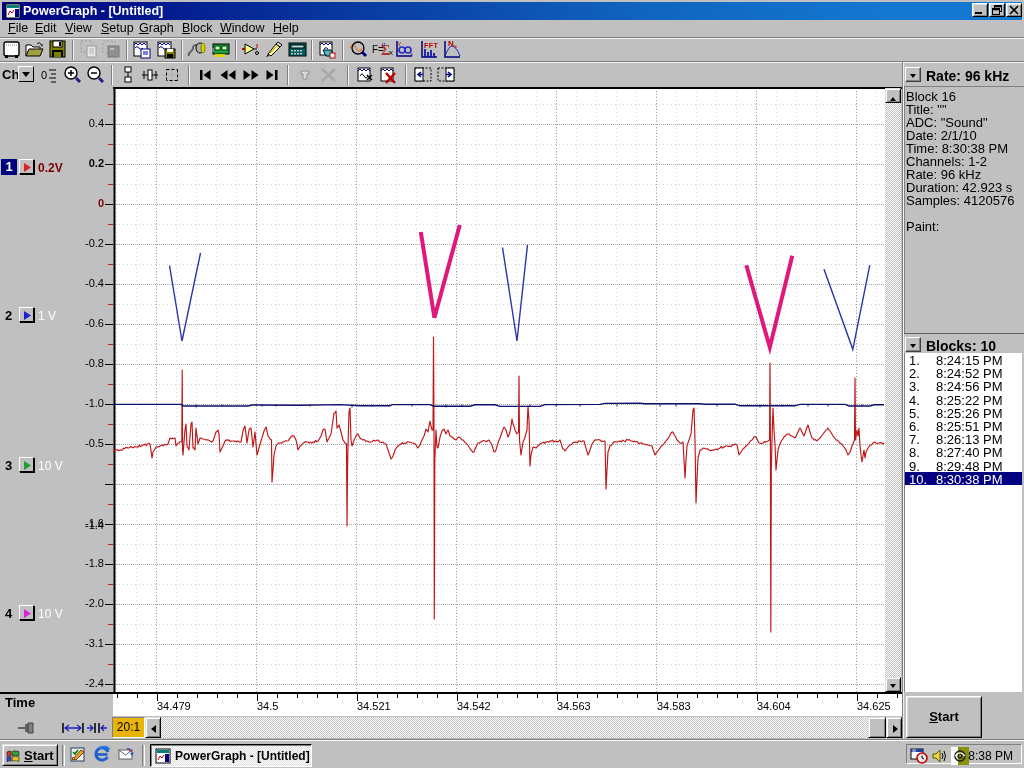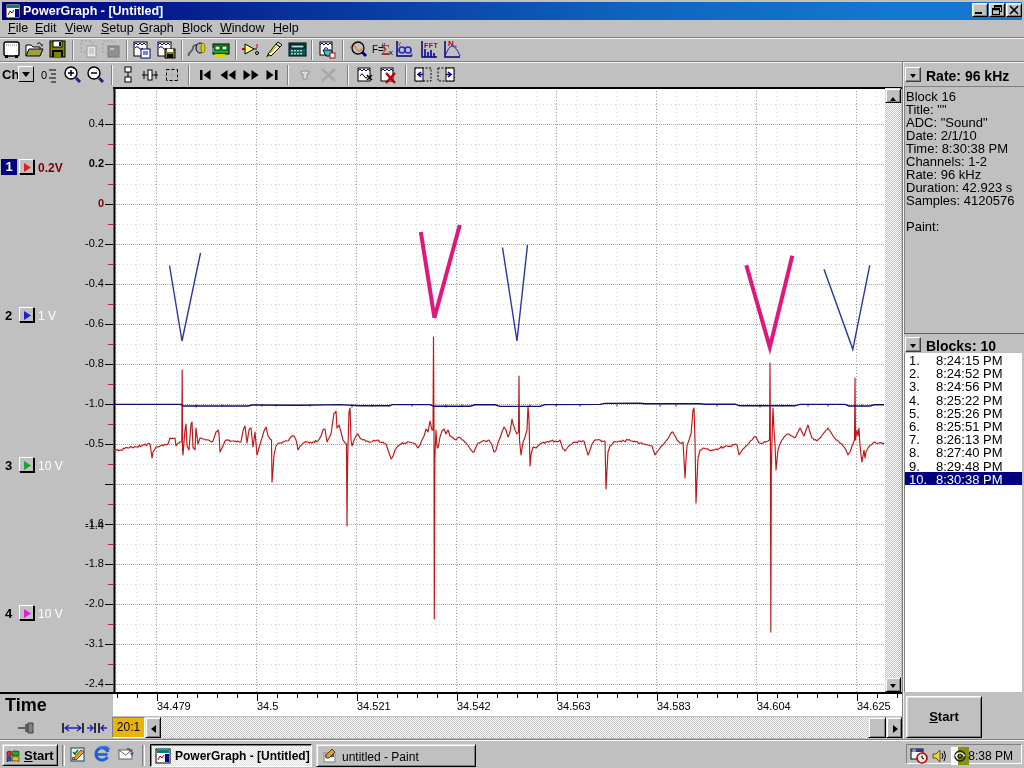--- a/index.html
+++ b/index.html
@@ -551,21 +551,21 @@
 <div class="ttick" style="left:783.5px;height:4px"></div>
 <span class="tlab" style="left:44px">34.479</span>
 <span class="tlab" style="left:144px">34.5</span>
 <span class="tlab" style="left:244px">34.521</span>
 <span class="tlab" style="left:344px">34.542</span>
 <span class="tlab" style="left:444px">34.563</span>
 <span class="tlab" style="left:544px">34.583</span>
 <span class="tlab" style="left:644px">34.604</span>
 <span class="tlab" style="left:744px">34.625</span>
 </div>
-<span class="abs" style="left:5px;top:695px;font-size:18px;font-weight:bold">Time</span>
+<span class="abs" style="left:5px;top:695px;font-size:13px;font-weight:bold">Time</span>
 <svg class="abs" style="left:17px;top:721px" width="20" height="14" viewBox="0 0 20 14">
     <line x1="1" y1="7" x2="8" y2="7" stroke="#404040" stroke-width="1.5"></line>
     <rect x="8" y="3" width="3" height="8" fill="#606060"></rect>
     <path d="M11 2 L16 2 L16 12 L11 12 Z" fill="#808080" stroke="#404040"></path>
   </svg>
 <svg class="abs" style="left:62px;top:722px" width="22" height="12" viewBox="0 0 22 12">
     <line x1="1" y1="1" x2="1" y2="11" stroke="#000" stroke-width="1.5"></line>
     <line x1="21" y1="1" x2="21" y2="11" stroke="#000" stroke-width="1.5"></line>
     <path d="M3 6 h16 M7 3 l-4 3 l4 3 M15 3 l4 3 l-4 3" fill="none" stroke="#2020c0" stroke-width="1.3"></path>
   </svg>
@@ -618,29 +618,20 @@
  <div class="taskdiv" style="left:142px"></div>
  <div class="abs" style="left:150px;top:3px;width:162px;height:23px;background-image:conic-gradient(#fff 25%,#dcdcdc 0 50%,#fff 0 75%,#dcdcdc 0);background-size:2px 2px;border:1px solid;border-color:#000 #fff #fff #000;box-shadow:inset 1px 1px 0 #808080">
   <svg style="position:absolute;left:4px;top:3px" width="16" height="16" viewBox="0 0 16 16">
         <rect x="1" y="1" width="14" height="14" fill="#fff" stroke="#000"></rect>
         <rect x="2" y="2" width="12" height="3" fill="#00807f"></rect>
         <rect x="10" y="6" width="4" height="8" fill="#000080"></rect>
         <path d="M3 12 L5 8 L7 10 L9 7" stroke="#c00000" fill="none"></path>
       </svg>
   <span style="position:absolute;left:24px;top:4px;font-weight:bold;font-size:12px">PowerGraph - [Untitled]</span>
  </div>
- <div class="abs" style="left:316px;top:3px;width:160px;height:23px;background:#c0c0c0;border:1px solid;border-color:#dfdfdf #000 #000 #dfdfdf;box-shadow:inset 1px 1px 0 #fff,inset -1px -1px 0 #808080">
-  <svg style="position:absolute;left:5px;top:3px" width="16" height="16" viewBox="0 0 16 16">
-        <rect x="2" y="5" width="11" height="9" fill="#f8f8f8" stroke="#808080"></rect>
-        <path d="M3 6 h4 v3 h-4 z" fill="#e04040"></path>
-        <path d="M8 6 h4 v3 h-4 z" fill="#4040e0"></path>
-        <path d="M10 1 l3 3 l-6 6 l-3 0 l0 -3 z" fill="#d0a040" stroke="#604000"></path>
-      </svg>
-  <span style="position:absolute;left:25px;top:5px;font-size:12px">untitled - Paint</span>
- </div>
  <div class="abs" style="left:906px;top:3px;width:116px;height:20px;border:1px solid;border-color:#808080 #fff #fff #808080">
   <svg style="position:absolute;left:3px;top:2px" width="18" height="17" viewBox="0 0 18 17">
         <rect x="1" y="2" width="12" height="10" fill="#fff" stroke="#000"></rect>
         <rect x="1" y="2" width="12" height="3" fill="#2040a0"></rect>
         <text x="2" y="4.8" font-size="3.5" fill="#fff">38</text>
         <circle cx="12" cy="11" r="5" fill="#e8e8e8" stroke="#c00000" stroke-width="1.6"></circle>
         <path d="M12 8.5 V11 L14 12" stroke="#000" fill="none"></path>
       </svg>
   <svg style="position:absolute;left:24px;top:3px" width="16" height="16" viewBox="0 0 16 16">
         <path d="M2 6 h3 l4 -4 v12 l-4 -4 h-3 z" fill="#e8d840" stroke="#605000"></path>

